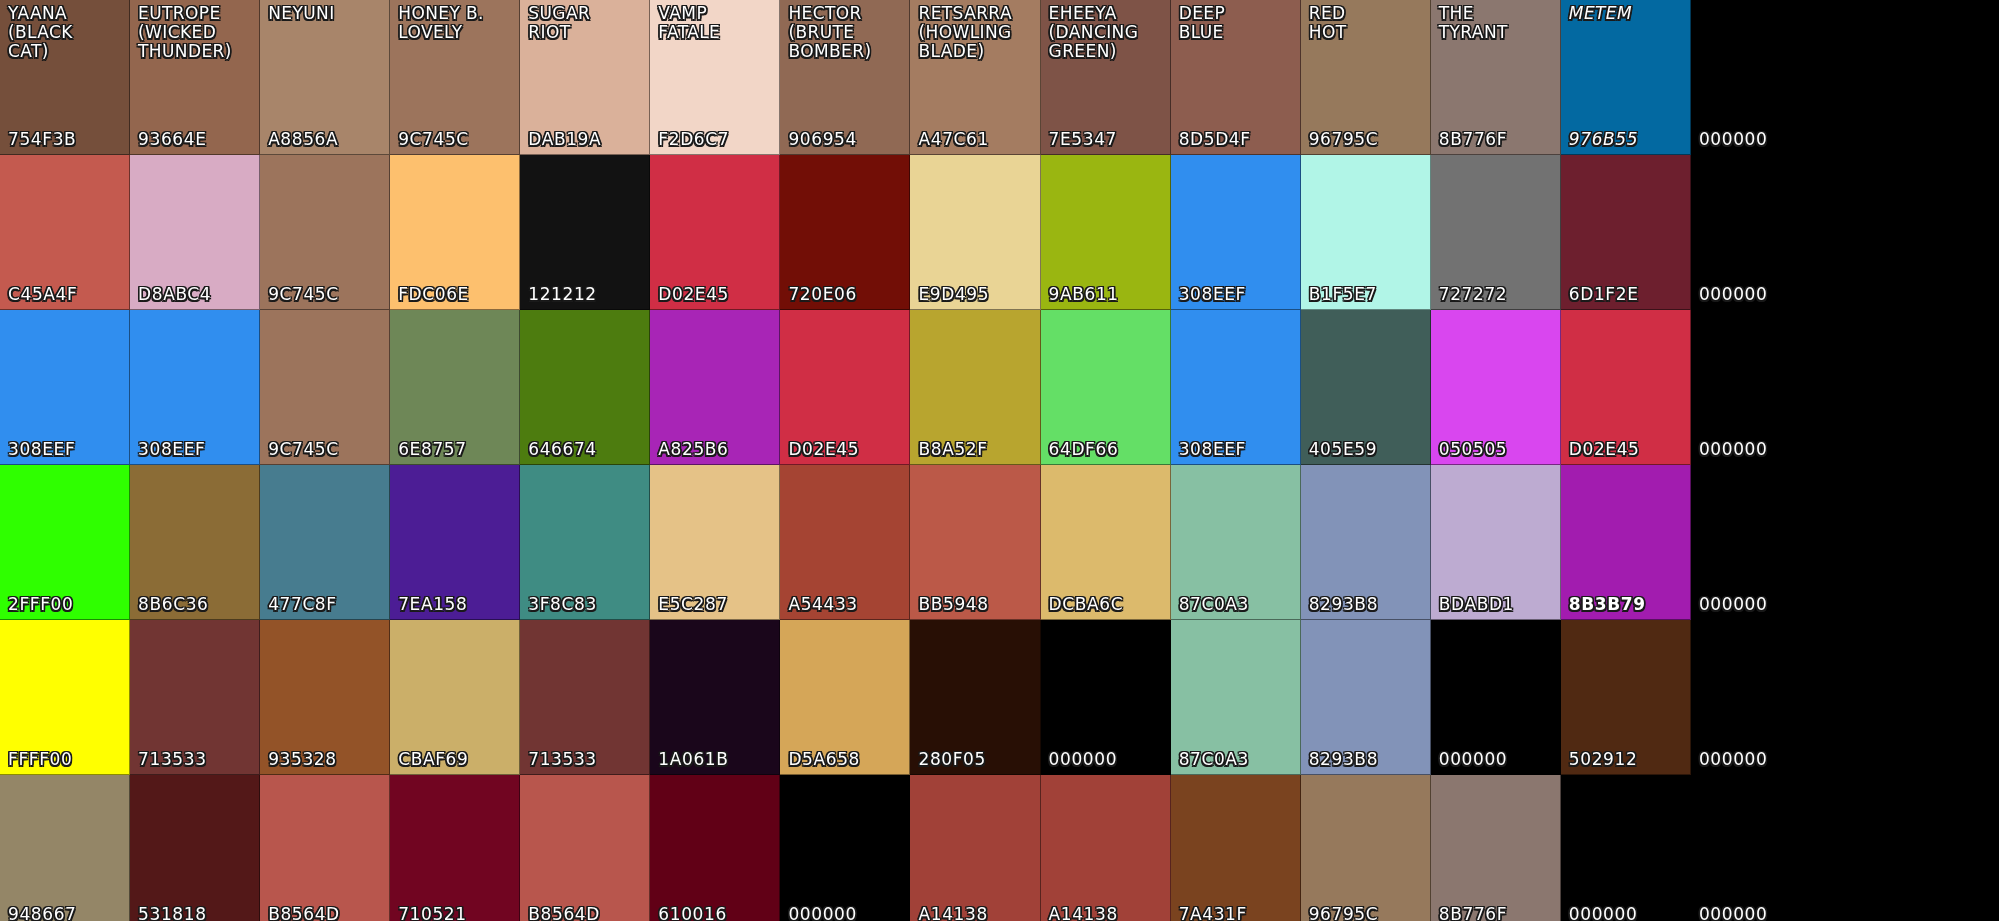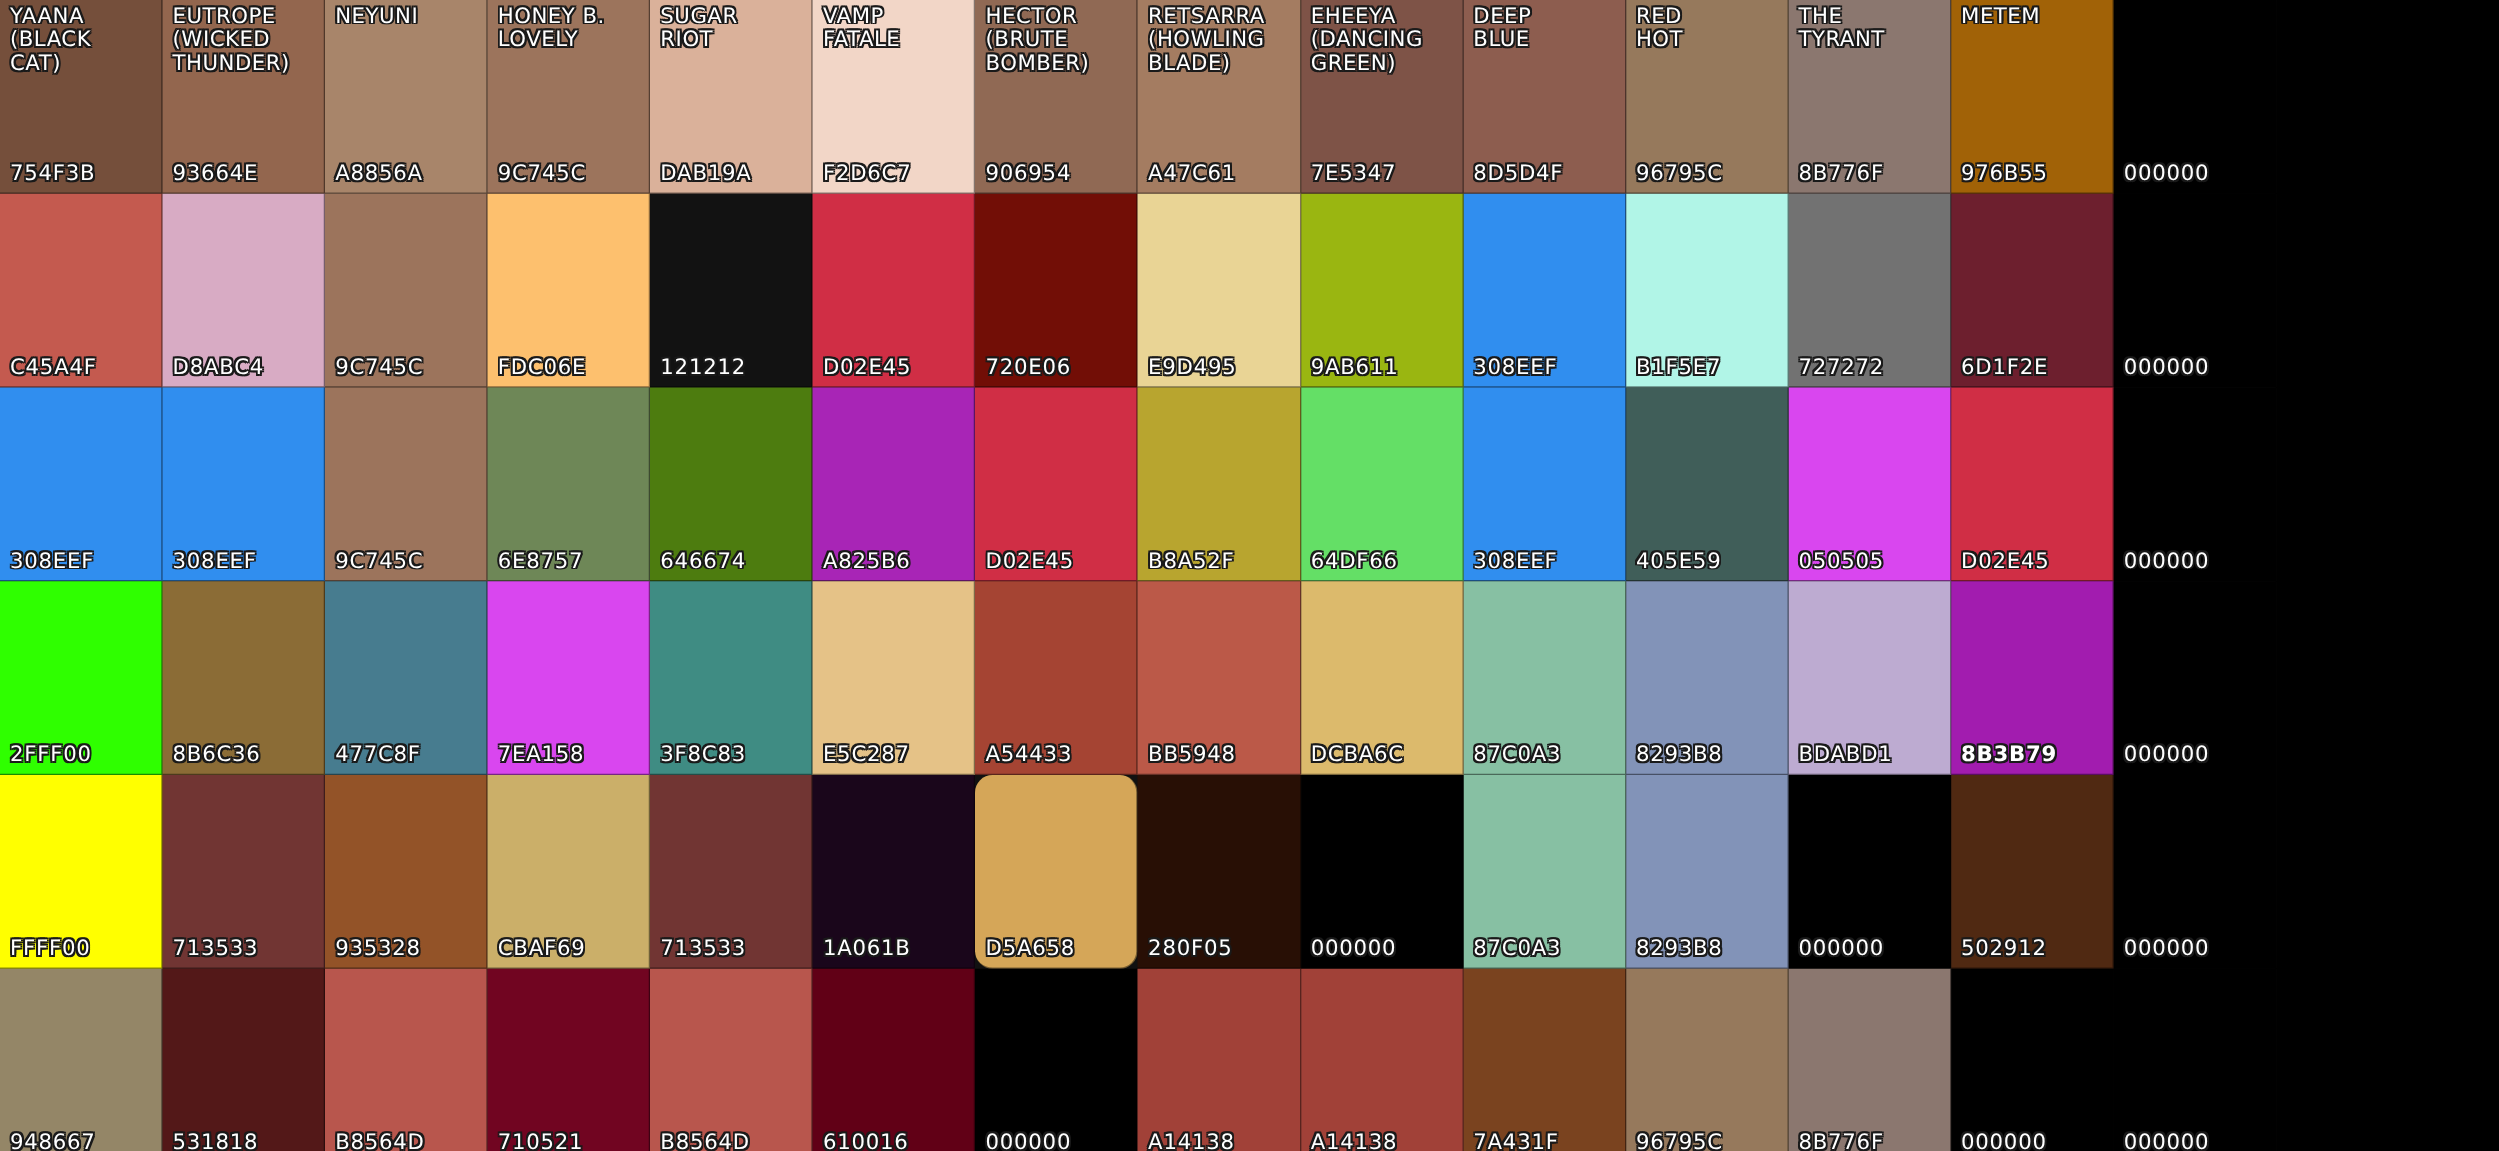--- a/index.html
+++ b/index.html
@@ -138,21 +138,21 @@
     <div class="swatch" style="background-color: rgb(150, 121, 92); text-decoration: underline;">
       <div class="swatch-header">RED
 HOT</div>
       <div class="swatch-hex">96795C</div>
     </div>
     <div class="swatch" style="background-color: rgb(139, 119, 111);">
       <div class="swatch-header">THE
 TYRANT</div>
       <div class="swatch-hex">8B776F</div>
     </div>
-    <div class="swatch" style="background-color: #a16207;">
+    <div class="swatch" style="background-color: #0369a1; font-style: italic;">
       <div class="swatch-header">METEM</div>
       <div class="swatch-hex">976B55</div>
     </div>
     <div class="swatch" style="background-color: rgb(0, 0, 0);">
       <div class="swatch-hex">000000</div>
     </div>
     <div class="swatch" style="background-color: rgb(196, 90, 79);">
       <div class="swatch-hex">C45A4F</div>
     </div>
     <div class="swatch" style="background-color: rgb(216, 171, 196);">
@@ -238,21 +238,21 @@
     </div>
     <div class="swatch" style="background-color: rgb(47, 255, 0);">
       <div class="swatch-hex">2FFF00</div>
     </div>
     <div class="swatch" style="background-color: rgb(139, 108, 54);">
       <div class="swatch-hex">8B6C36</div>
     </div>
     <div class="swatch" style="background-color: rgb(71, 124, 143);">
       <div class="swatch-hex">477C8F</div>
     </div>
-    <div class="swatch" style="background-color: #d946ef;">
+    <div class="swatch" style="background-color: #4c1d95;">
       <div class="swatch-hex">7EA158</div>
     </div>
     <div class="swatch" style="background-color: rgb(63, 140, 131);">
       <div class="swatch-hex">3F8C83</div>
     </div>
     <div class="swatch" style="background-color: rgb(229, 194, 135);">
       <div class="swatch-hex">E5C287</div>
     </div>
     <div class="swatch" style="background-color: rgb(165, 68, 51);">
       <div class="swatch-hex">A54433</div>
@@ -289,21 +289,21 @@
     </div>
     <div class="swatch" style="background-color: rgb(203, 175, 105);">
       <div class="swatch-hex">CBAF69</div>
     </div>
     <div class="swatch" style="background-color: rgb(113, 53, 51);">
       <div class="swatch-hex">713533</div>
     </div>
     <div class="swatch" style="background-color: rgb(26, 6, 27);">
       <div class="swatch-hex">1A061B</div>
     </div>
-    <div class="swatch" style="background-color: rgb(213, 166, 88); border-radius: 14px;">
+    <div class="swatch" style="background-color: rgb(213, 166, 88);">
       <div class="swatch-hex">D5A658</div>
     </div>
     <div class="swatch" style="background-color: rgb(40, 15, 5);">
       <div class="swatch-hex">280F05</div>
     </div>
     <div class="swatch" style="background-color: rgb(0, 0, 0);">
       <div class="swatch-hex">000000</div>
     </div>
     <div class="swatch" style="background-color: rgb(135, 192, 163);">
       <div class="swatch-hex">87C0A3</div>

